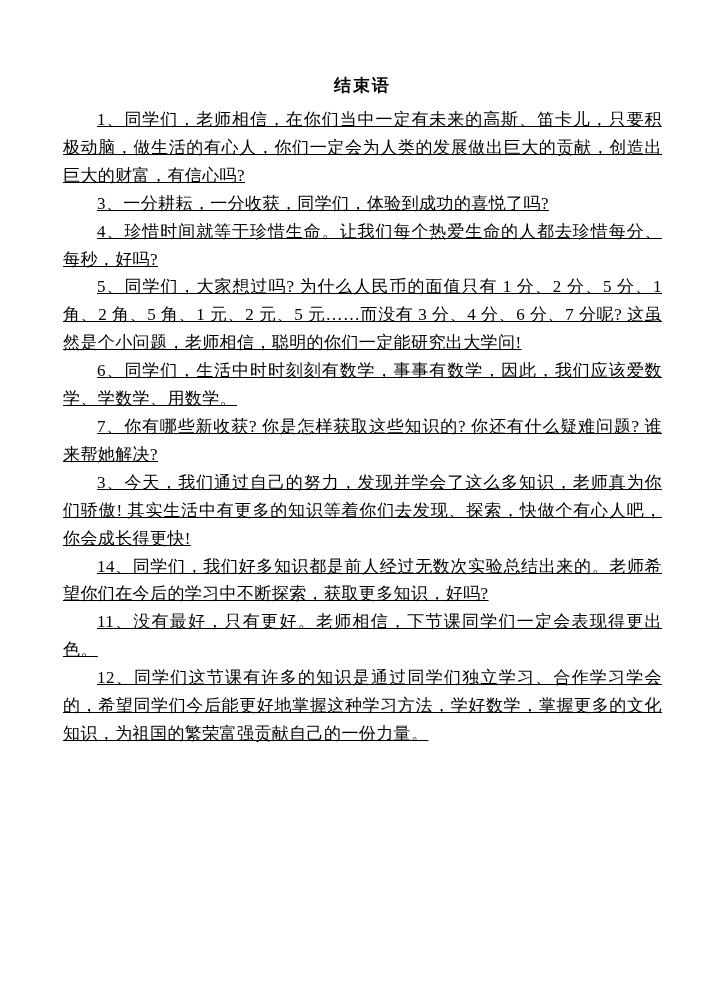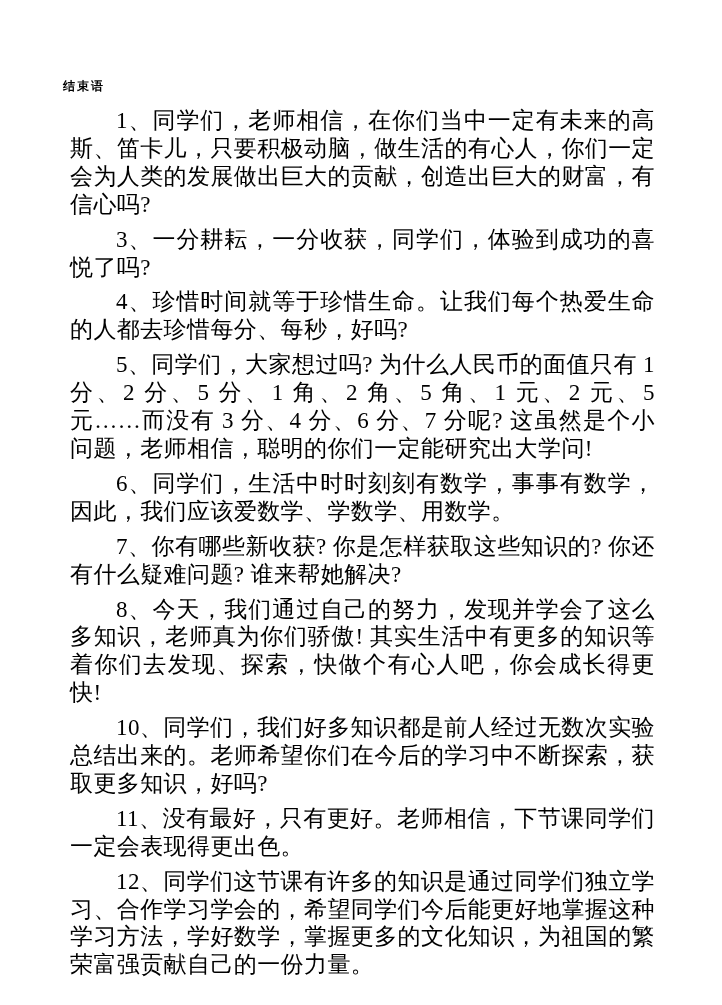--- a/index.html
+++ b/index.html
@@ -13,45 +13,47 @@
     height: 1005px;
     background: #ffffff;
     box-sizing: border-box;
     padding: 72px 60px 0 63px;
     overflow: hidden;
     font-family: "Liberation Serif", "DejaVu Serif", serif;
     color: #000000;
   }
   .doc-title {
     margin: 0 0 6px 0;
-    font-size: 12px;
+    font-size: 17px;
     font-weight: 600;
     line-height: 28px;
+    text-align: center;
     letter-spacing: 2px;
   }
   .doc-body p {
-    margin: 7px;
-    font-size: 23px;
+    margin: 0;
+    font-size: 17px;
     line-height: 27.9px;
     text-align: justify;
     text-indent: 2em;
     letter-spacing: 0.4px;
     word-break: break-all;
+    text-decoration: underline;
   }
 </style>
 </head>
 <body>
 
 <div class="page">
   <h1 class="doc-title">结束语</h1>
   <div class="doc-body">
     <p>1、同学们，老师相信，在你们当中一定有未来的高斯、笛卡儿，只要积极动脑，做生活的有心人，你们一定会为人类的发展做出巨大的贡献，创造出巨大的财富，有信心吗?</p>
     <p>3、一分耕耘，一分收获，同学们，体验到成功的喜悦了吗?</p>
     <p>4、珍惜时间就等于珍惜生命。让我们每个热爱生命的人都去珍惜每分、每秒，好吗?</p>
     <p>5、同学们，大家想过吗? 为什么人民币的面值只有 1 分、2 分、5 分、1 角、2 角、5 角、1 元、2 元、5 元……而没有 3 分、4 分、6 分、7 分呢? 这虽然是个小问题，老师相信，聪明的你们一定能研究出大学问!</p>
     <p>6、同学们，生活中时时刻刻有数学，事事有数学，因此，我们应该爱数学、学数学、用数学。</p>
     <p>7、你有哪些新收获? 你是怎样获取这些知识的? 你还有什么疑难问题? 谁来帮她解决?</p>
-    <p>8、今天，我们通过自己的努力，发现并学会了这么多知识，老师真为你们骄傲! 其实生活中有更多的知识等着你们去发现、探索，快做个有心人吧，你会成长得更快!</p>
-    <p>10、同学们，我们好多知识都是前人经过无数次实验总结出来的。老师希望你们在今后的学习中不断探索，获取更多知识，好吗?</p>
+    <p>3、今天，我们通过自己的努力，发现并学会了这么多知识，老师真为你们骄傲! 其实生活中有更多的知识等着你们去发现、探索，快做个有心人吧，你会成长得更快!</p>
+    <p>14、同学们，我们好多知识都是前人经过无数次实验总结出来的。老师希望你们在今后的学习中不断探索，获取更多知识，好吗?</p>
     <p>11、没有最好，只有更好。老师相信，下节课同学们一定会表现得更出色。</p>
     <p>12、同学们这节课有许多的知识是通过同学们独立学习、合作学习学会的，希望同学们今后能更好地掌握这种学习方法，学好数学，掌握更多的文化知识，为祖国的繁荣富强贡献自己的一份力量。</p>
   </div>
 </div>
 
 </body></html>

